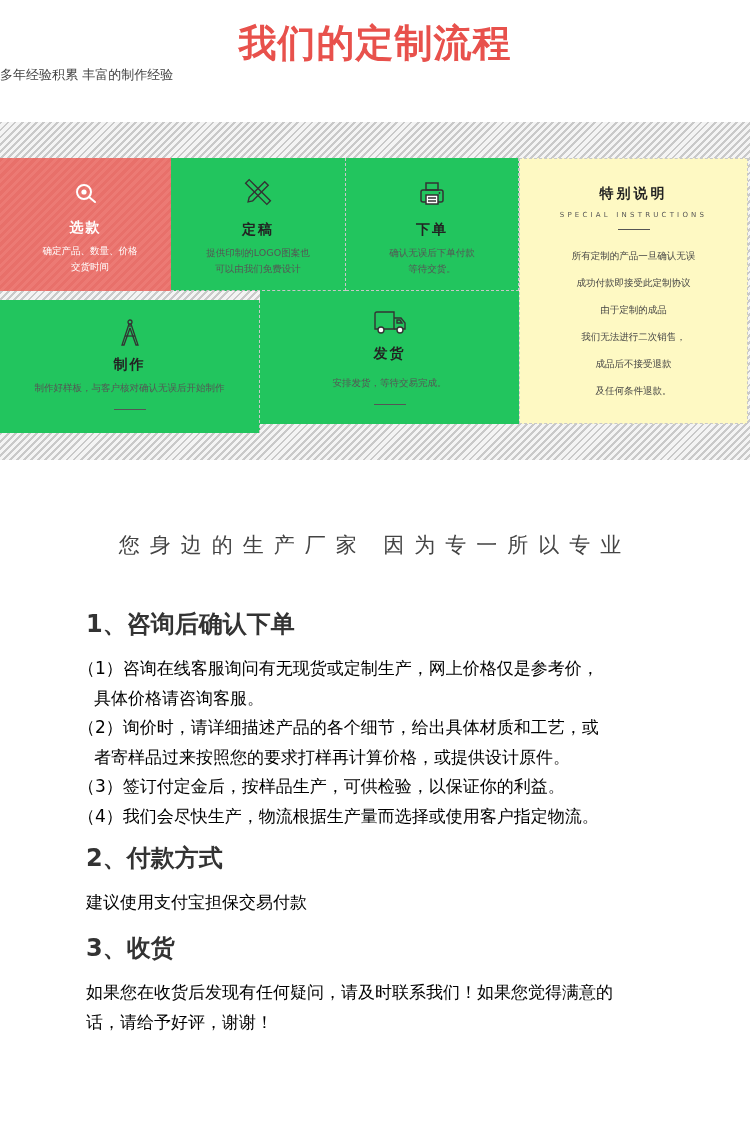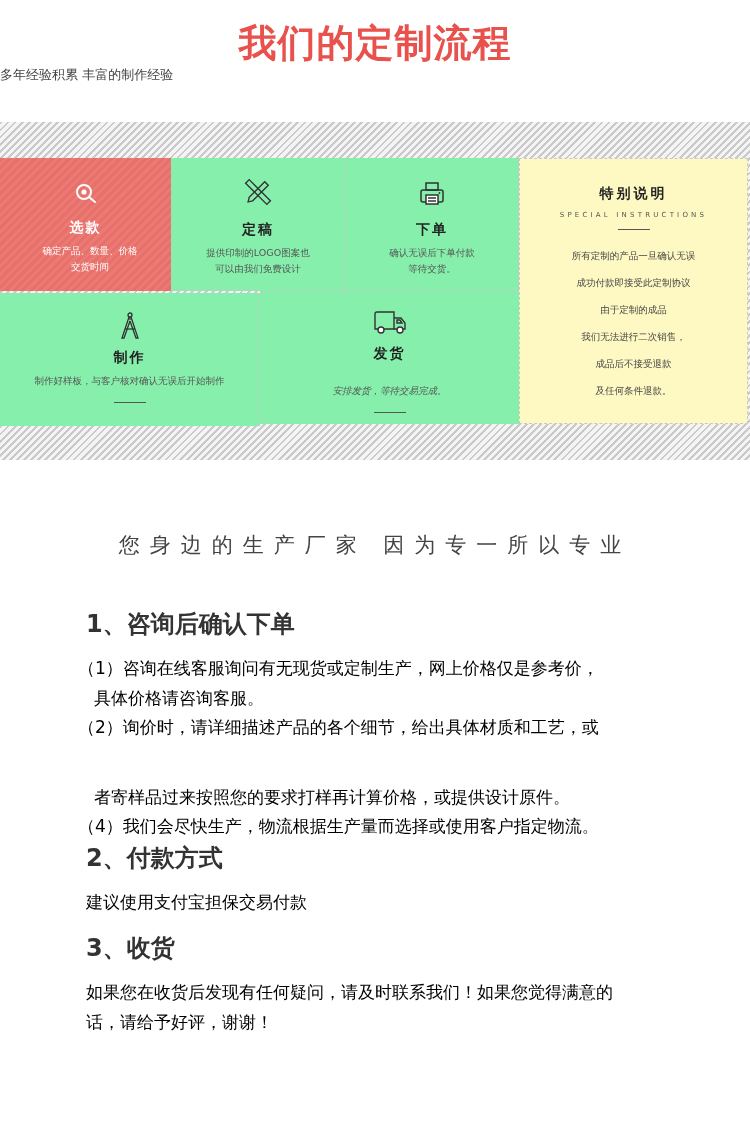--- a/index.html
+++ b/index.html
@@ -7,21 +7,21 @@
   body { position: relative; font-family: "DejaVu Sans", "Liberation Sans", sans-serif; color: #333; }
 
   .hero-title { position: absolute; top: 18px; left: 0; width: 750px; text-align: center;
     font-size: 38px; font-weight: bold; color: #e8514c; letter-spacing: 1px; }
   .hero-sub { position: absolute; top: 66px; left: 0; width: 750px; text-align: left;
     font-size: 13px; color: #444; }
 
   .stripe-band { position: absolute; left: 0; top: 122px; width: 750px; height: 338px;
     background: repeating-linear-gradient(135deg, #c9c9c9 0px, #c9c9c9 2px, #f4f4f4 2px, #f4f4f4 5px); }
 
-  .card { position: absolute; background: #86efac; text-align: center; }
+  .card { position: absolute; background: #22c55e; text-align: center; }
   .card.dashed-r { border-right: 1px dashed #c8c8c8; }
   .card.dashed-b { border-bottom: 1px dashed #c8c8c8; }
   .card.red { background: repeating-linear-gradient(135deg, #e8706a 0px, #e8706a 3px, #ec7a74 3px, #ec7a74 6px); color: #fff; }
 
   .card .icon { display: block; margin: 0 auto; }
   .card .c-title { font-size: 14px; font-weight: bold; letter-spacing: 2px; color: #222; }
   .card.red .c-title { color: #fff; }
   .card .c-desc { font-size: 9.5px; line-height: 16px; color: #555; }
   .card.red .c-desc { color: #fff; padding-left: 9px; }
   .card .c-line { width: 32px; height: 1px; background: #555; margin: 0 auto; }
@@ -81,21 +81,21 @@
       <line x1="10" y1="18" x2="18" y2="18"></line>
       <line x1="10" y1="21" x2="18" y2="21"></line>
     </g>
     <circle cx="21.5" cy="13" r="0.9" fill="#333"></circle>
   </svg>
   <div class="c-title" style="margin-top:13px;">下单</div>
   <div class="c-desc" style="margin-top:6px;">确认无误后下单付款</div>
   <div class="c-desc">等待交货。</div>
 </div>
 
-<div class="card dashed-r" style="left:0; top:293px; width:260px; height:133px;">
+<div class="card dashed-r" style="left:0; top:300px; width:260px; height:133px;">
   <svg class="icon" width="24" height="30" viewBox="0 0 24 30" style="margin-top:18px;">
     <g fill="none" stroke="#333" stroke-width="1.3">
       <circle cx="12" cy="4" r="2"></circle>
       <line x1="12" y1="6" x2="12" y2="9"></line>
       <path d="M11 6 L4 27 L6 27 L12 10"></path>
       <path d="M13 6 L20 27 L18 27 L12 10"></path>
       <line x1="7" y1="18" x2="17" y2="18"></line>
     </g>
   </svg>
   <div class="c-title" style="margin-top:8px;">制作</div>
@@ -107,21 +107,21 @@
   <svg class="icon" width="34" height="26" viewBox="0 0 34 26" style="margin-top:19px;">
     <g fill="none" stroke="#333" stroke-width="1.4">
       <path d="M2 4 Q2 2 4 2 L21 2 L21 19 L2 19 Z"></path>
       <path d="M21 8 L28 8 L32 13 L32 19 L21 19"></path>
       <path d="M24 10 L27 10 L29 13 L24 13 Z"></path>
       <circle cx="8" cy="20" r="3" fill="#fff"></circle>
       <circle cx="27" cy="20" r="3" fill="#fff"></circle>
     </g>
   </svg>
   <div class="c-title" style="margin-top:9px;">发货</div>
-  <div class="c-desc" style="margin-top:20px;font-style:italic;">安排发货，等待交易完成。</div>
+  <div class="c-desc" style="margin-top:12px;">安排发货，等待交易完成。</div>
   <div class="c-line" style="margin-top:13px;"></div>
 </div>
 
 <div class="special">
   <div class="s-title">特别说明</div>
   <div class="s-sub">SPECIAL INSTRUCTIONS</div>
   <div class="s-line"></div>
   <div class="s-list">
     <div class="s-item">所有定制的产品一旦确认无误</div>
     <div class="s-item">成功付款即接受此定制协议</div>
@@ -133,21 +133,22 @@
 </div>
 
 <div class="slogan">您身边的生产厂家 因为专一所以专业</div>
 
 <div class="sec" style="top:608px;">
   <div class="sec-h">1、咨询后确认下单</div>
   <div style="margin-top:14px;">
     <div class="sec-p" style="margin-left:-8px;">（1）咨询在线客服询问有无现货或定制生产，网上价格仅是参考价，</div>
     <div class="sec-p" style="margin-left:8px;">具体价格请咨询客服。</div>
     <div class="sec-p" style="margin-left:-8px;">（2）询价时，请详细描述产品的各个细节，给出具体材质和工艺，或</div>
-    <div class="sec-p" style="margin-left:8px;margin-top:40px;">者寄样品过来按照您的要求打样再计算价格，或提供设计原件。</div>
+    <div class="sec-p" style="margin-left:8px;">者寄样品过来按照您的要求打样再计算价格，或提供设计原件。</div>
+    <div class="sec-p" style="margin-left:-8px;">（3）签订付定金后，按样品生产，可供检验，以保证你的利益。</div>
     <div class="sec-p" style="margin-left:-8px;">（4）我们会尽快生产，物流根据生产量而选择或使用客户指定物流。</div>
   </div>
 </div>
 
 <div class="sec" style="top:842px;">
   <div class="sec-h">2、付款方式</div>
   <div class="sec-p" style="margin-top:14px;">建议使用支付宝担保交易付款</div>
 </div>
 
 <div class="sec" style="top:932px;">

